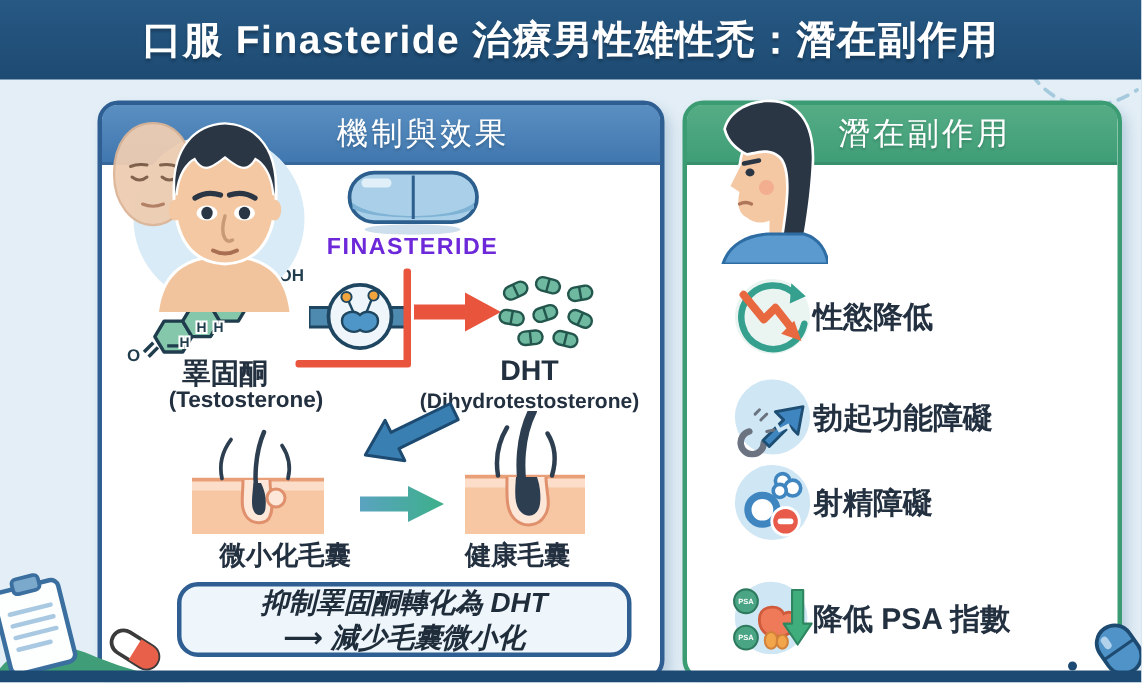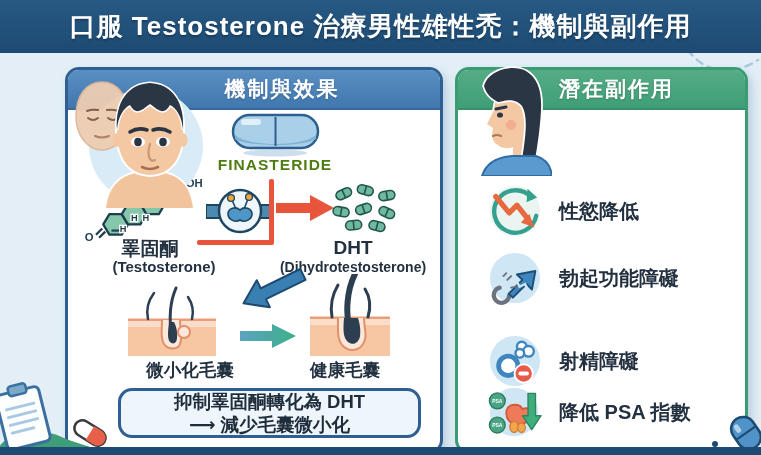--- a/index.html
+++ b/index.html
@@ -11,45 +11,45 @@
   .titlebar .t{color:#fff;font-size:26px;font-weight:bold;letter-spacing:1px;
                text-shadow:0 2px 2px rgba(0,0,0,.25);}
   .bottombar{left:0;top:447px;width:761px;height:8px;background:#1d4a72;z-index:40;}
   .panel{background:#fff;border-radius:14px;box-shadow:4px 5px 8px rgba(110,150,180,.35);z-index:10;}
   .panel-left{left:65px;top:67px;width:372px;height:381px;border:3px solid #2f5f92;}
   .panel-right{left:455px;top:67px;width:287px;height:381px;border:3px solid #3b9b72;}
   .phead{position:absolute;left:0;top:0;right:0;height:38px;border-radius:10px 10px 0 0;
          display:flex;align-items:center;justify-content:center;}
   .phead-blue{background:linear-gradient(#5a8fc2,#4077ae);border-bottom:2px solid #38679c;}
   .phead-green{background:linear-gradient(#55ac85,#3f9e77);border-bottom:2px solid #37906b;}
-  .phead span{color:#fff;font-size:21px;font-weight:bold;letter-spacing:2px;
+  .phead span{color:#fff;font-size:21px;font-weight:normal;letter-spacing:2px;
               text-shadow:0 1px 2px rgba(0,0,0,.2);}
   .lbl{position:absolute;text-align:center;font-weight:bold;color:#233040;}
   .redline{position:absolute;background:#e8543c;border-radius:2px;z-index:14;}
   .sumbox{position:absolute;left:53px;top:321px;width:297px;height:44px;border:3px solid #2f5f92;
           border-radius:14px;background:#eef5fb;display:flex;flex-direction:column;
           align-items:center;justify-content:center;gap:1px;}
-  .sumbox div{font-size:18.5px;font-weight:bold;color:#1f2c3a;line-height:22px;}
-  .se-row{position:absolute;left:30px;width:232px;height:56px;display:flex;align-items:center;gap:17px;}
+  .sumbox div{font-size:18.5px;font-weight:bold;color:#1f2c3a;line-height:22px;font-style:italic;}
+  .se-row{position:absolute;left:30px;width:232px;height:56px;display:flex;align-items:center;}
   .se-row .se-label{font-size:20px;font-weight:bold;color:#233040;white-space:nowrap;}
   .plus{left:732px;top:72px;color:#3b7cb8;font-size:28px;font-weight:bold;z-index:4;}
   .dot{position:absolute;background:#1d4a72;border-radius:50%;z-index:12;}
 </style>
 </head>
 <body>
 
 <div class="stage">
 
   <svg class="abs" style="left:686px;top:42px;z-index:3" width="75" height="42" viewBox="0 0 75 42">
     <path d="M2,8 C18,30 44,36 72,18" fill="none" stroke="#a5cadd" stroke-width="2.5" stroke-linecap="round" stroke-dasharray="7 6"></path>
   </svg>
   <div class="abs plus">+</div>
 
   <div class="abs titlebar">
-    <div class="t">口服 Testosterone 治療男性雄性禿：機制與副作用</div>
+    <div class="t">口服 Finasteride 治療男性雄性禿：潛在副作用</div>
   </div>
 
   <div class="abs panel panel-left">
     <div class="phead phead-blue" style="padding-left:56px;">
       <span>機制與效果</span>
     </div>
   </div>
 
   <svg class="abs" style="left:66px;top:68px;z-index:13" width="138" height="140" viewBox="0 0 138 140">
     <circle cx="80" cy="78" r="57" fill="#d8ebf6"></circle>
@@ -75,21 +75,21 @@
     </g>
   </svg>
 
   <svg class="abs" style="left:228px;top:108px;z-index:12" width="95" height="50" viewBox="0 0 95 50">
     <ellipse cx="47" cy="45" rx="32" ry="3.5" fill="#cddfec"></ellipse>
     <rect x="5" y="7" width="85" height="33" rx="16.5" fill="#a9d0e8" stroke="#2c5f8e" stroke-width="2.5"></rect>
     <path d="M7,27 C20,39 75,39 88,27 L88,31 C75,39 20,39 7,31 Z" fill="#7fb3d6"></path>
     <line x1="47.5" y1="9" x2="47.5" y2="38" stroke="#2c5f8e" stroke-width="2"></line>
     <rect x="13" y="11" width="20" height="6" rx="3" fill="#e6f2fa" opacity="0.9"></rect>
   </svg>
-  <div class="lbl" style="left:200px;top:156px;width:150px;font-size:15.5px;letter-spacing:1px;color:#4d7c0f;z-index:12;">FINASTERIDE</div>
+  <div class="lbl" style="left:200px;top:156px;width:150px;font-size:15.5px;letter-spacing:1px;color:#6d28d9;z-index:12;">FINASTERIDE</div>
 
   <div class="redline" style="left:269px;top:179px;width:5px;height:65px;"></div>
   <div class="redline" style="left:197px;top:240px;width:77px;height:5px;"></div>
 
   <svg class="abs" style="left:74px;top:177px;z-index:12" width="145" height="68" viewBox="0 0 140 66">
     <g fill="#85c7ab" stroke="#1f3d4d" stroke-width="2.2" stroke-linejoin="round">
       <polygon points="28,46 34,36 46,36 52,46 46,56 34,56"></polygon>
       <polygon points="46,36 52,26 64,26 70,36 64,46 52,46"></polygon>
       <polygon points="64,26 70,16 82,16 88,26 82,36 70,36"></polygon>
       <polygon points="82,16 88,26 100,24 103,12 91,8"></polygon>
@@ -232,21 +232,21 @@
         <path d="M12,38 a8,8 0 1 0 10,8" fill="none" stroke="#6b7280" stroke-width="4.5" stroke-linecap="round"></path>
         <g transform="rotate(-45 30 30)">
           <path d="M14,34 H34 V26 L50,37 L34,48 V40 H14 Z" fill="#3f86c0" stroke="#1e4e74" stroke-width="2" stroke-linejoin="round"></path>
           <path d="M30,26 L27,37 L33,39 L30,48" fill="none" stroke="#cfe6f4" stroke-width="2.5"></path>
         </g>
         <path d="M20,30 l4,-4 M16,26 l3,-3 M24,38 l5,-1" stroke="#6b7280" stroke-width="2" stroke-linecap="round"></path>
       </svg>
       <span class="se-label">勃起功能障礙</span>
     </div>
 
-    <div class="se-row" style="top:263px;font-family:Liberation Serif, serif;">
+    <div class="se-row" style="top:237px;font-family:Liberation Serif, serif;">
       <svg width="54" height="54" viewBox="0 0 56 56">
         <circle cx="28" cy="28" r="26" fill="#cfe6f4"></circle>
         <circle cx="21" cy="33" r="10" fill="#ffffff" stroke="#3f86c0" stroke-width="5"></circle>
         <g fill="#ffffff" stroke="#3f86c0" stroke-width="2.5">
           <circle cx="35" cy="13" r="5"></circle>
             <circle cx="42" cy="18" r="5.5"></circle>
             <circle cx="33" cy="20" r="4.5"></circle>
         </g>
         <circle cx="37" cy="41" r="9.5" fill="#e85a4a" stroke="#ffffff" stroke-width="2"></circle>
         <rect x="31.5" y="39" width="11" height="4" rx="2" fill="#ffffff"></rect>

